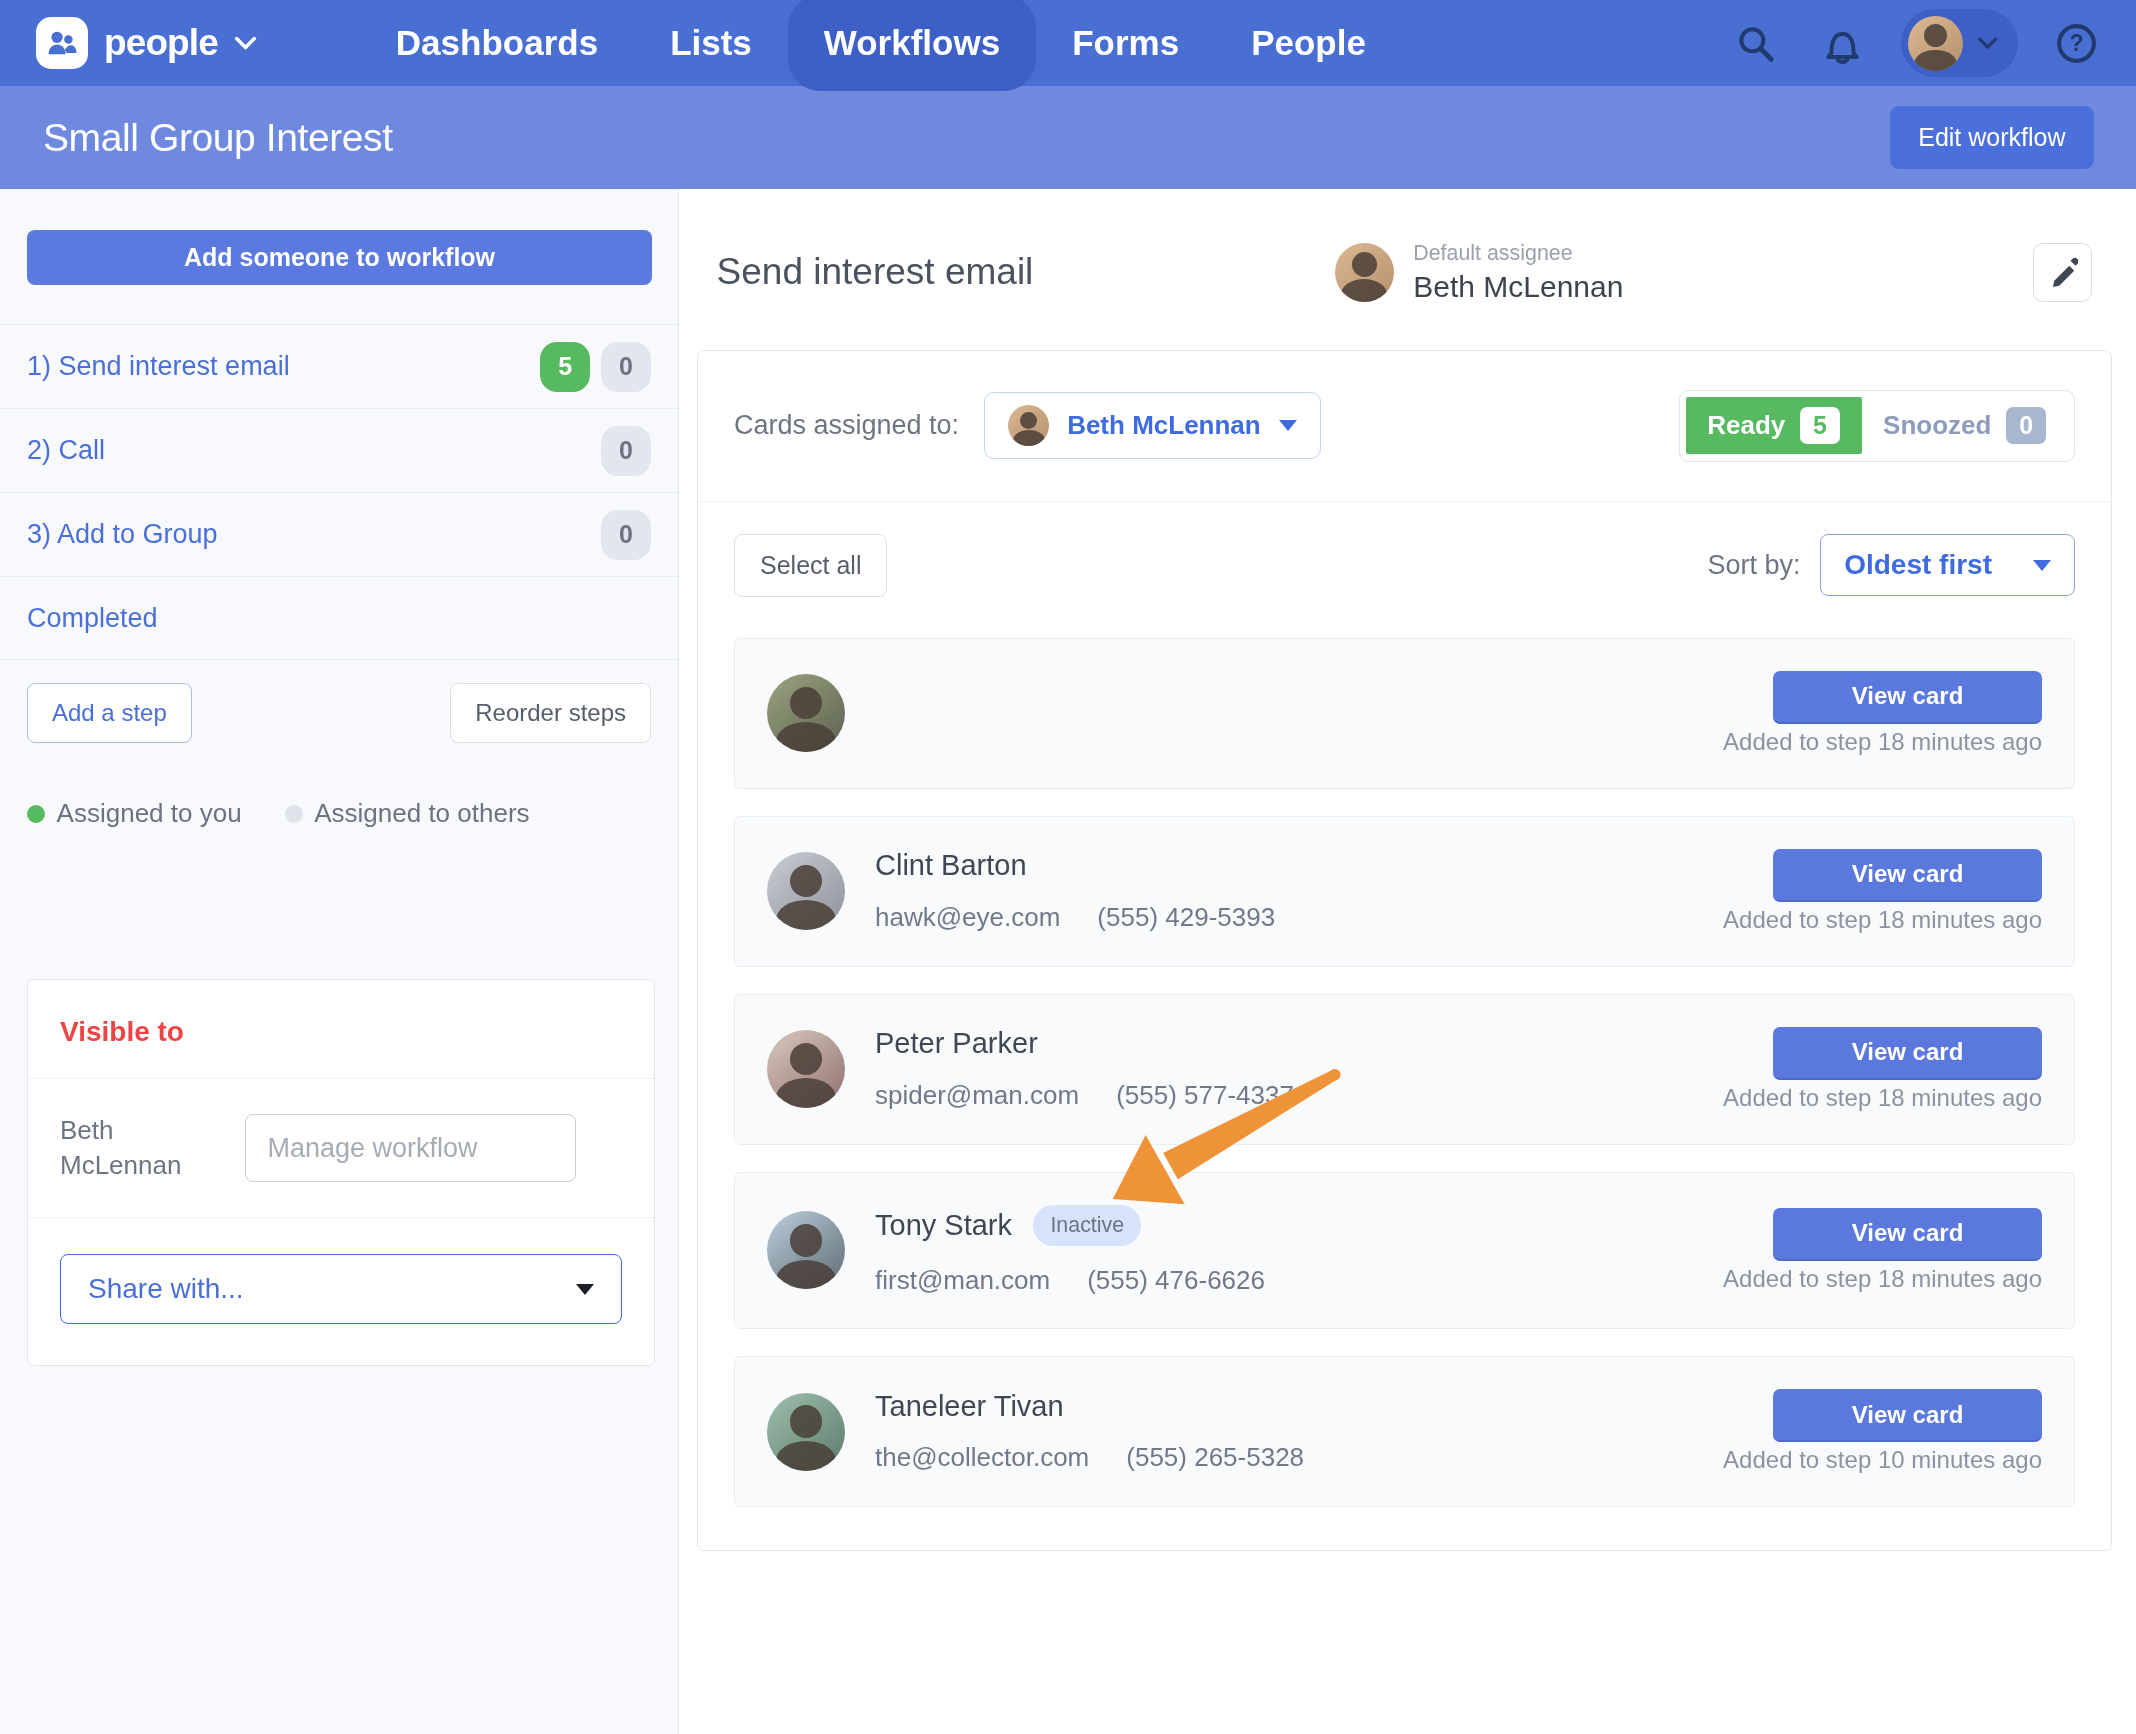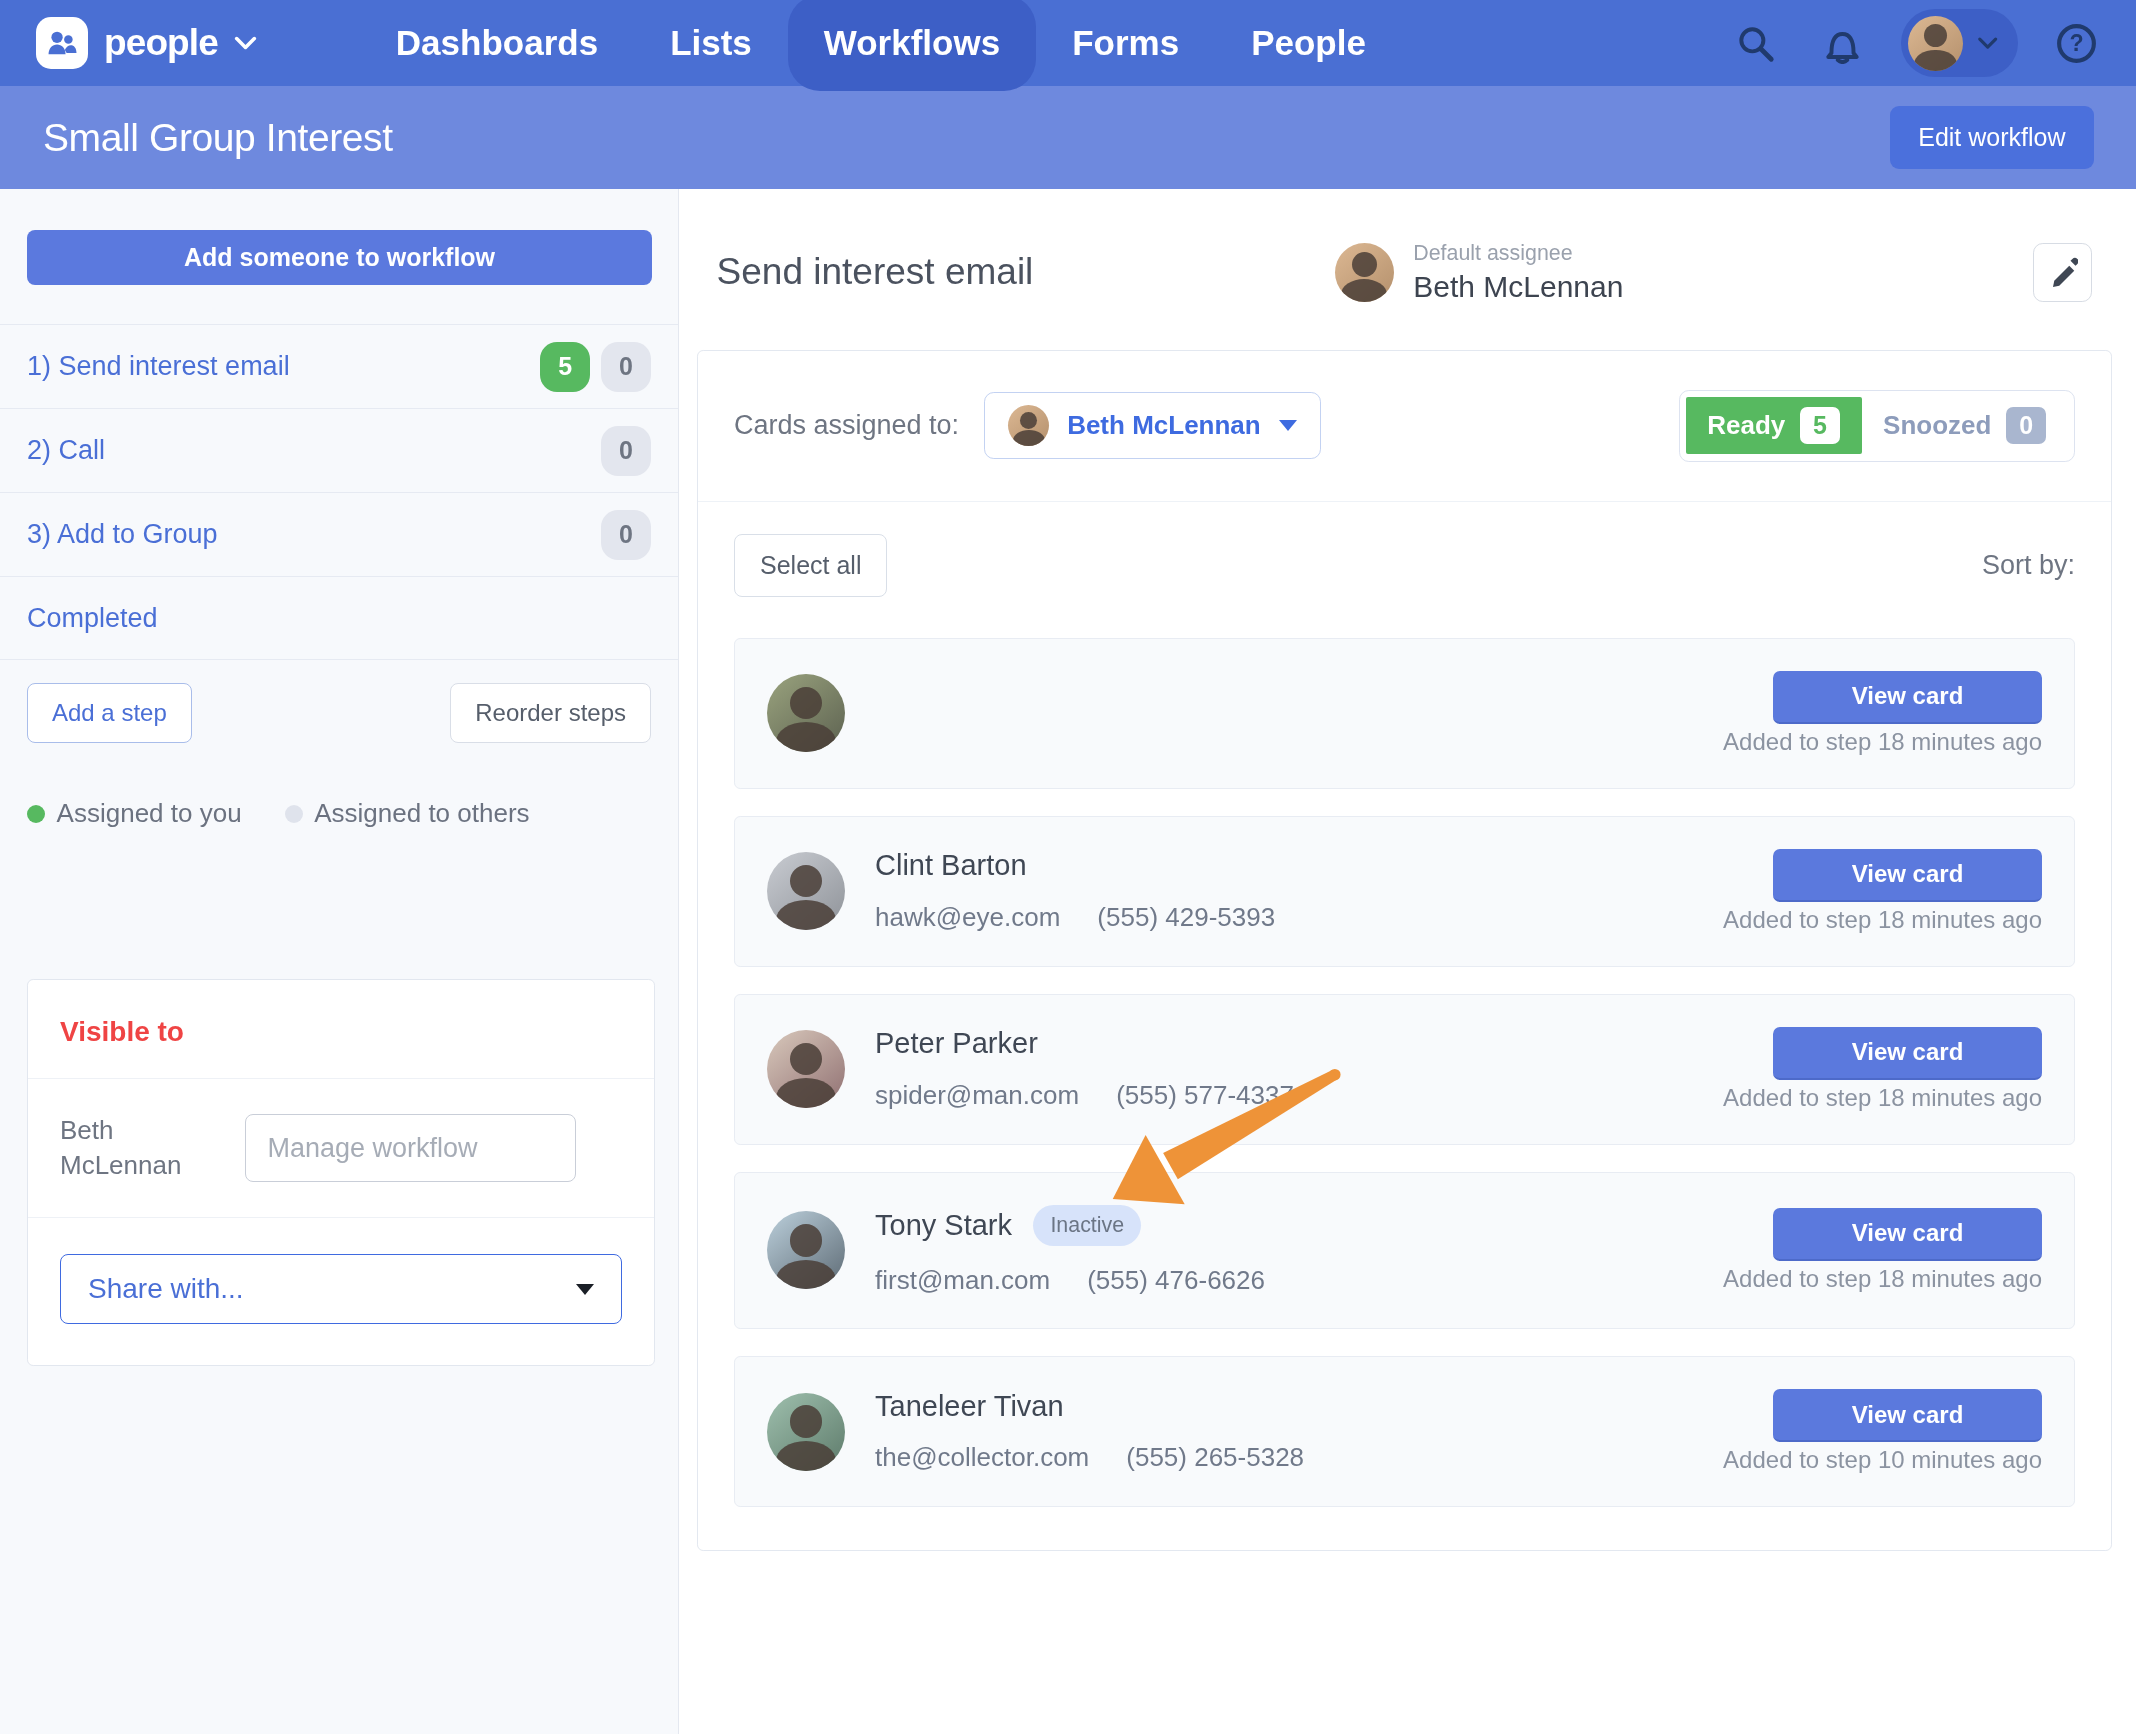--- a/index.html
+++ b/index.html
@@ -263,20 +263,24 @@
             <span class="seg-label">Snoozed</span>
             <span class="seg-count">0</span>
           </span>
         </span>
       </div>
 
       <div class="panel-row2">
         <button class="select-all">Select all</button>
         <span class="sort-wrap">
           <span class="muted-label">Sort by:</span>
+          <span class="sort-select">
+            <span class="val">Oldest first</span>
+            <span class="caret-blue"></span>
+          </span>
         </span>
       </div>
 
       <div class="cards">
 
         <div class="person-card">
           <span class="avatar p-avatar av-1"></span>
           <span class="p-right">
             <button class="view-card">View card</button>
             <span class="added-text">Added to step 18 minutes ago</span>

